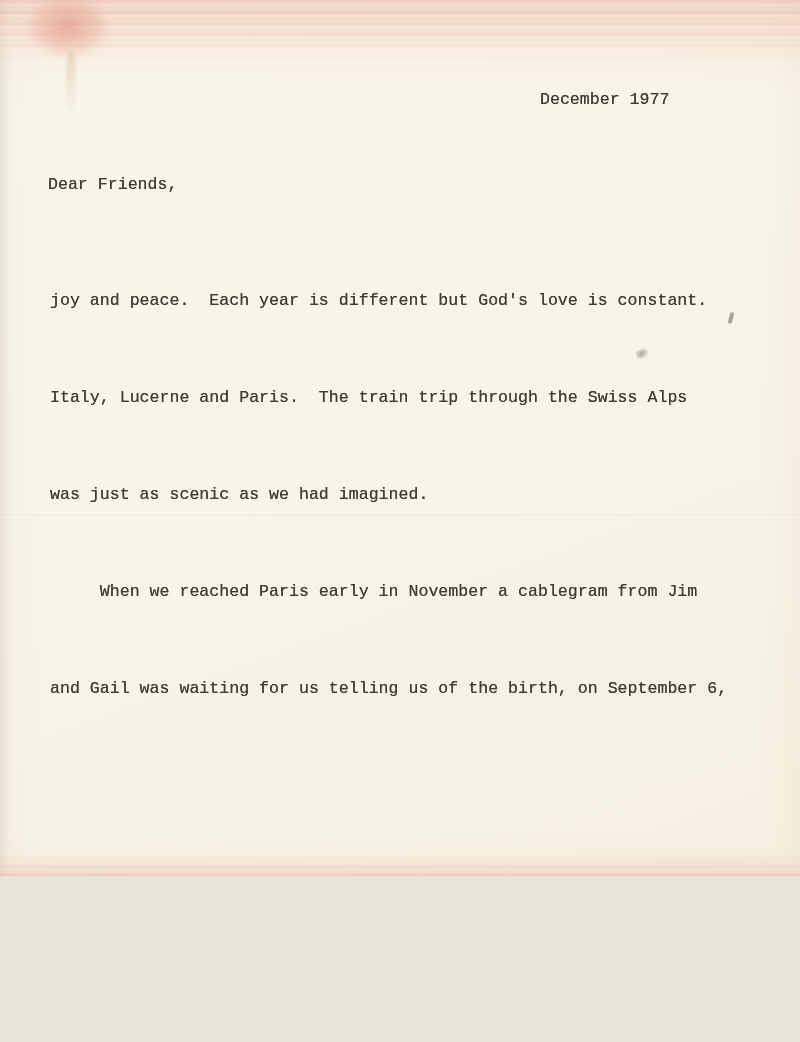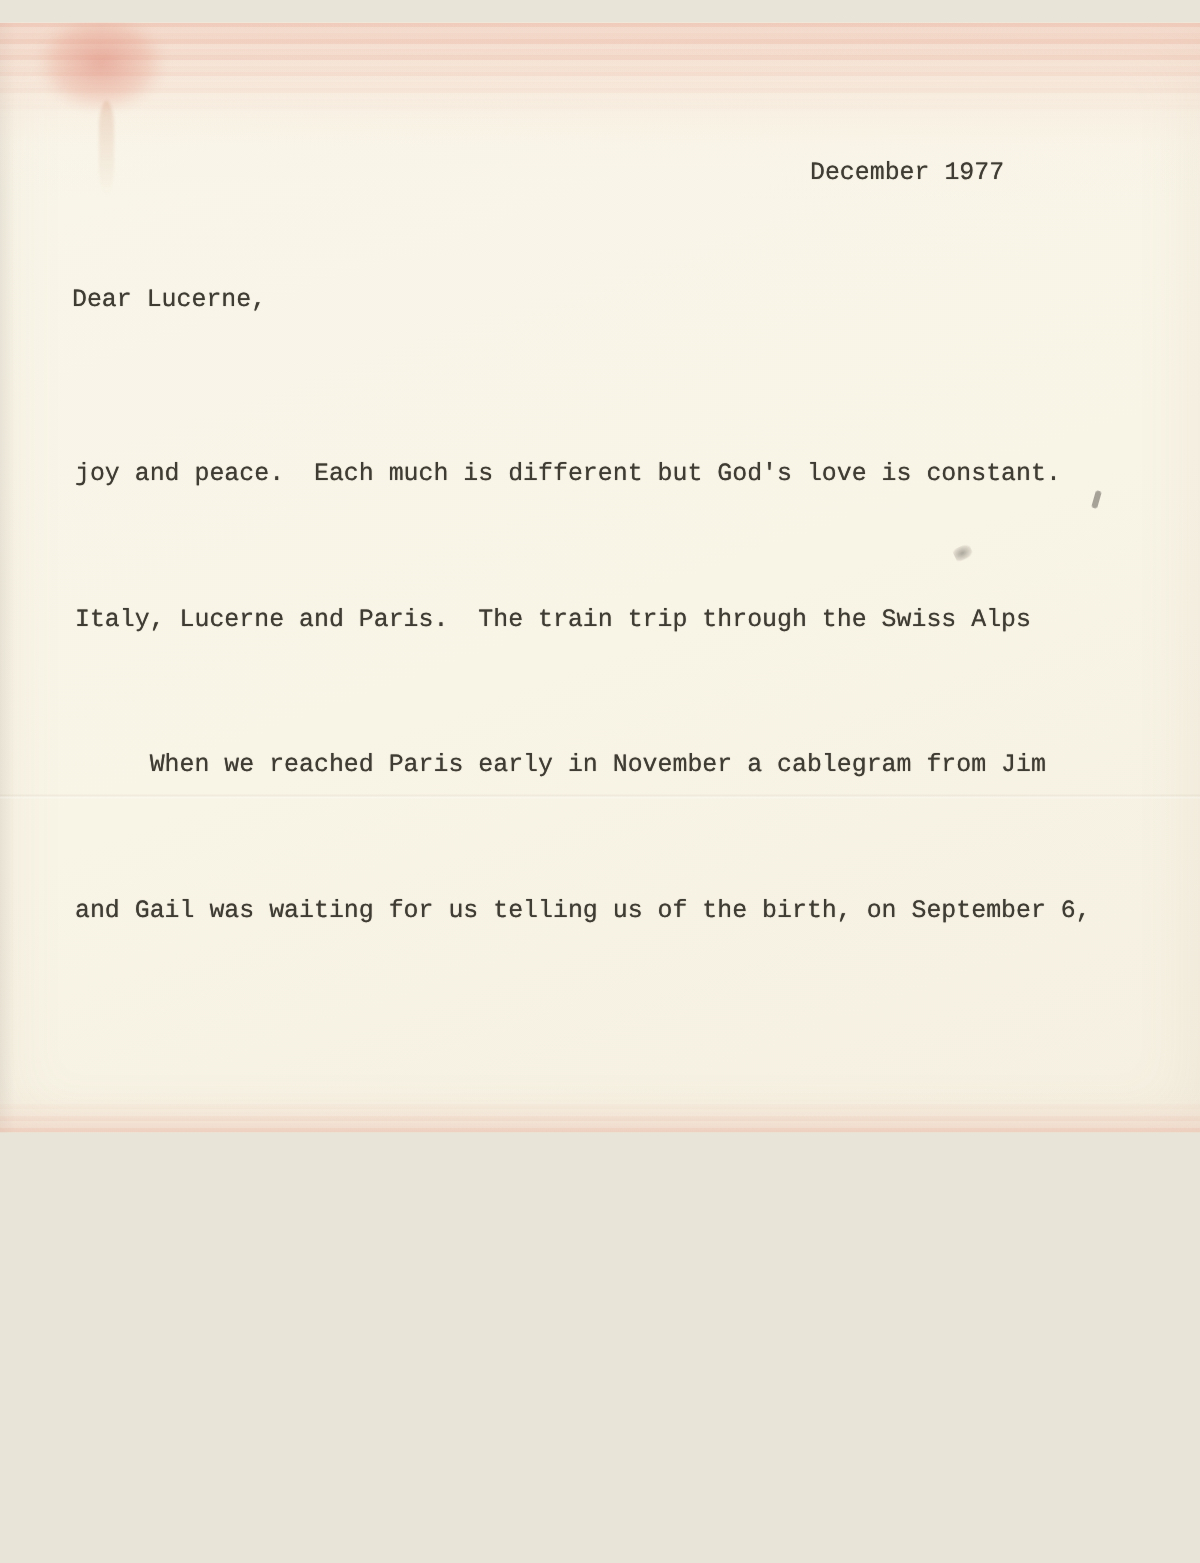--- a/index.html
+++ b/index.html
@@ -1,19 +1,19 @@
 <!DOCTYPE html>
 <html><head>
 <meta charset="utf-8">
 <style>
   html,body { margin:0; padding:0; background:#e8e4d8; }
   .page {
     position:relative;
-    width:800px; height:740px;
-    margin:15px auto;
+    width:800px; height:876px;
+    margin:0 auto;
     background: linear-gradient(160deg, #f9f6ea 0%, #f8f4e6 55%, #f5f0e1 100%);
     overflow:hidden;
     box-shadow: inset 0 0 45px rgba(170,140,110,0.10);
     font-family:"Liberation Mono","DejaVu Sans Mono",monospace;
     color:#3f3c34;
   }
   .page::before{ 
     content:""; position:absolute; left:0; top:0; width:10px; height:100%;
     background:linear-gradient(to right, rgba(120,110,100,0.10), rgba(120,110,100,0));
     pointer-events:none;
@@ -103,25 +103,26 @@
   <div class="stain-blob"></div>
   <div class="stain-drip"></div>
   <div class="stain-bottom-base"></div>
   <div class="stain-bottom-streaks"></div>
   <div class="crease"></div>
   <div class="artifact-tick"></div>
   <div class="artifact-smudge"></div>
 
   <div class="typed date">December 1977</div>
 
-  <div class="typed salutation">Dear Lucerne,</div>
+  <div class="typed salutation">Dear Friends,</div>
 
   <div class="typed body-block">
-    <div>joy and peace.  Each much is different but God's love is constant.</div>
+    <div>joy and peace.  Each year is different but God's love is constant.</div>
     <div>Italy, Lucerne and Paris.  The train trip through the Swiss Alps</div>
+    <div>was just as scenic as we had imagined.</div>
     <div>     When we reached Paris early in November a cablegram from Jim</div>
     <div>and Gail was waiting for us telling us of the birth, on September 6,</div>
     
     
     
     
     
     
     
     

